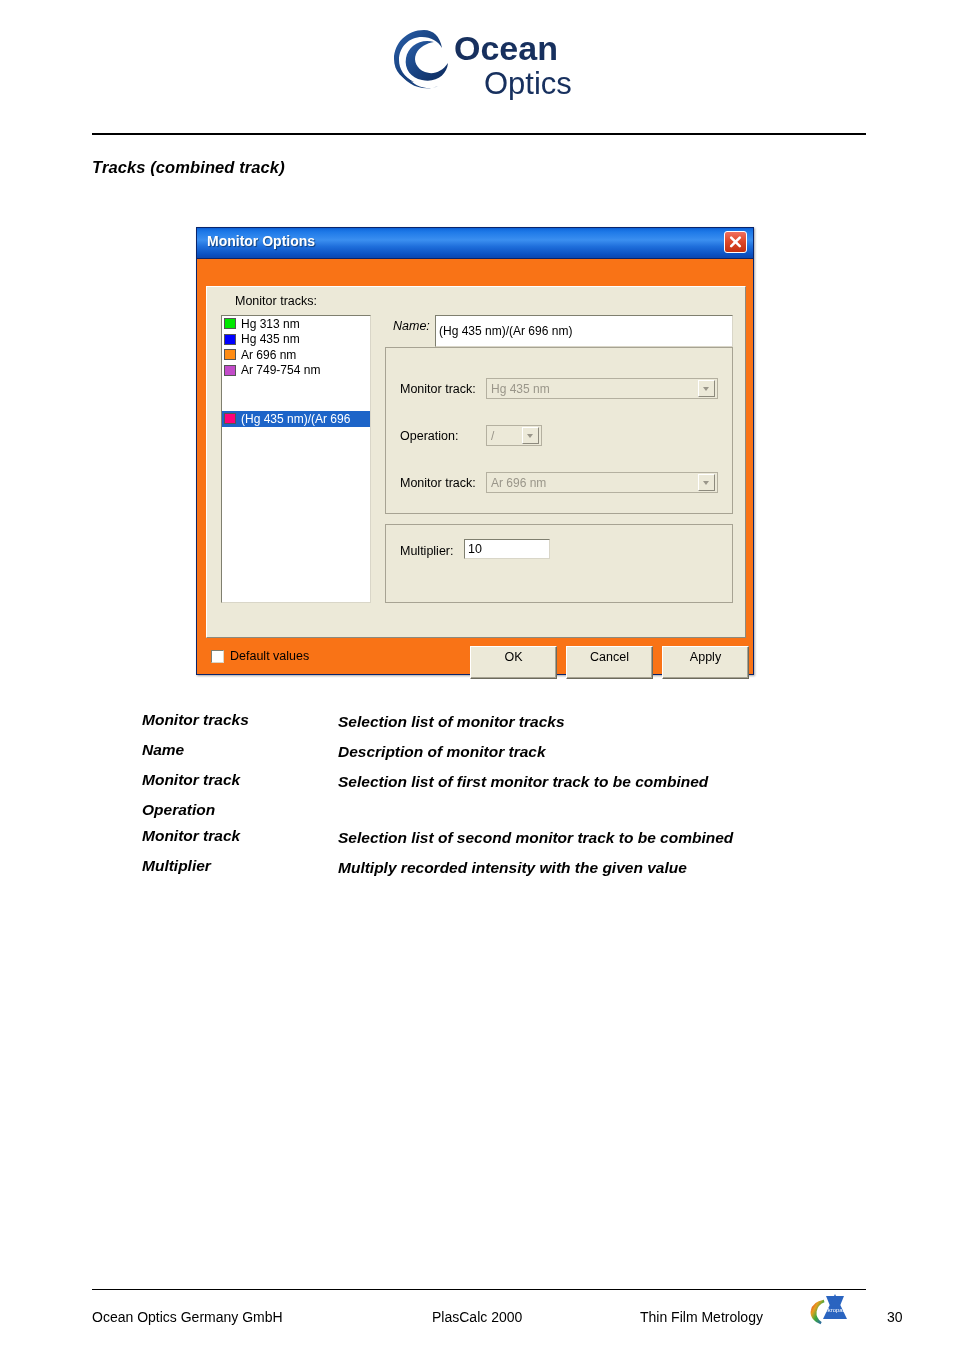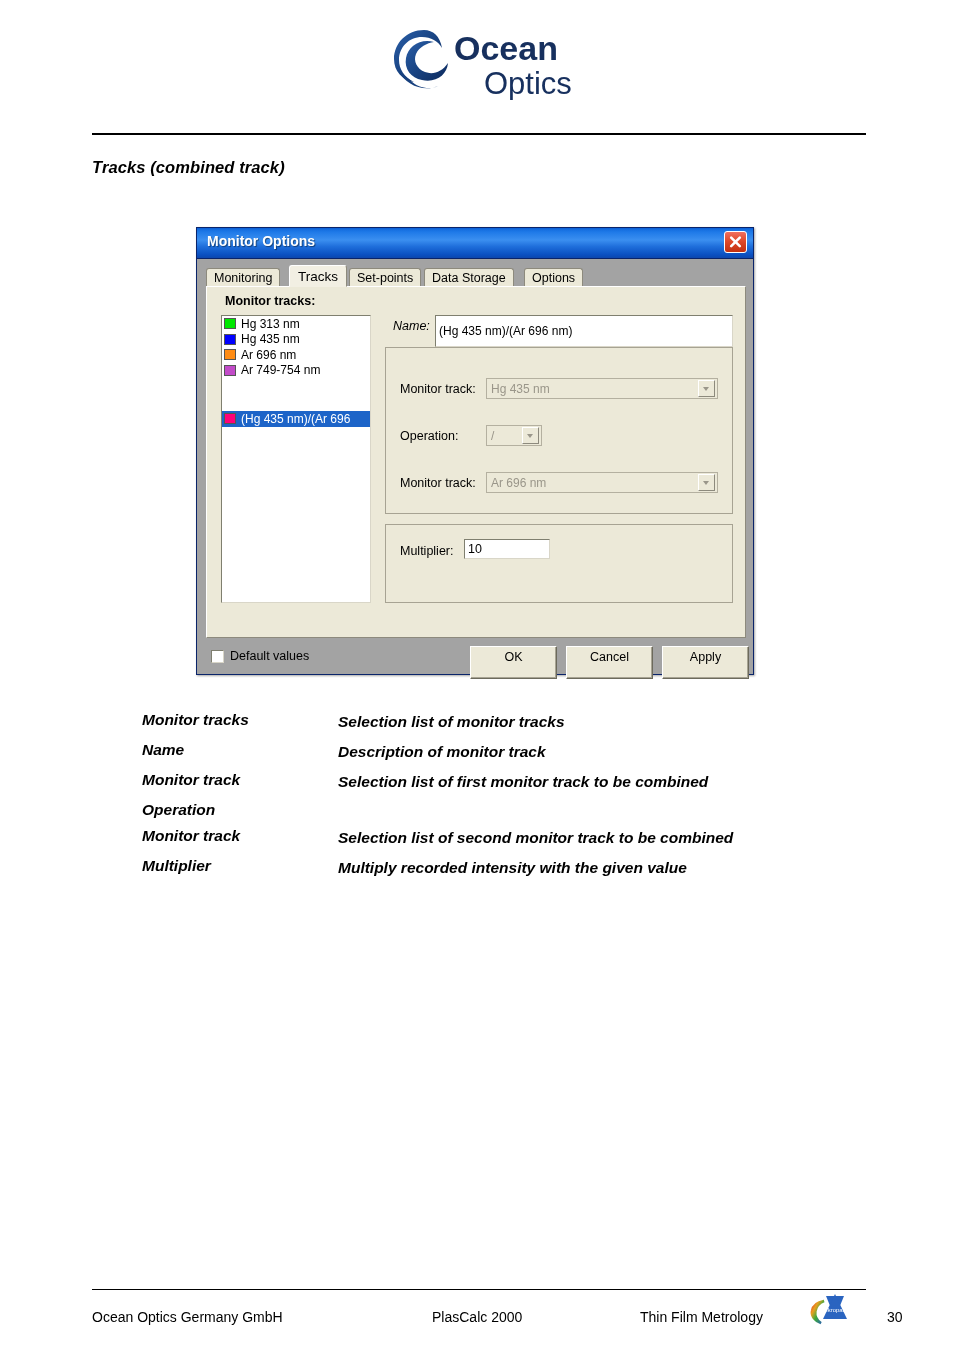--- a/index.html
+++ b/index.html
@@ -48,21 +48,21 @@
     letter-spacing: 0.1px;
   }
 
   
   #dialog {
     position: absolute;
     left: 196px;
     top: 227px;
     width: 558px;
     height: 448px;
-    background: #a3a3a3;
+    background: #f97316;
     border: 1px solid #0a246a;
     box-sizing: border-box;
     box-shadow: 1px 1px 2px rgba(0,0,0,0.35);
   }
   #titlebar {
     position: relative;
     height: 30px;
     background: linear-gradient(to bottom,
         #0a5cd6 0%, #166fe0 6%, #1f7ae8 14%,
         #3b8ff0 40%, #1e6edb 62%, #0a4fc0 90%, #0d47ad 100%);
@@ -140,24 +140,23 @@
     height: 352px;
     background: #ece9d8;
     border: 1px solid #ffffff;
     border-right-color: #8d8a7d;
     border-bottom-color: #8d8a7d;
     box-sizing: border-box;
   }
 
   #monitor-tracks-label {
     position: absolute;
-    left: 18px;
+    left: 28px;
     top: 7px;
     font-size: 12.5px;
-    font-weight: bold;
   }
 
   
   #tracks-listbox {
     position: absolute;
     left: 14px;
     top: 28px;
     width: 150px;
     height: 288px;
     background: #ffffff;
@@ -441,27 +440,20 @@
     <div id="titlebar-inner">
       <div id="dialog-title">Monitor Options</div>
       <div id="close-button">
         <svg width="15" height="14" viewBox="0 0 15 14">
           <path d="M3.2 2.6 L11.8 11.2 M11.8 2.6 L3.2 11.2" stroke="#ffffff" stroke-width="2.6" stroke-linecap="round"></path>
         </svg>
       </div>
     </div>
   </div>
 
-  <div id="tabstrip">
-    <div class="tab" style="left:0px;">Monitoring</div>
-    <div class="tab active" style="left:83px;">Tracks</div>
-    <div class="tab" style="left:143px;">Set-points</div>
-    <div class="tab" style="left:218px;">Data Storage</div>
-    <div class="tab" style="left:318px;">Options</div>
-  </div>
 
   <div id="tab-panel">
 
     <div id="monitor-tracks-label">Monitor tracks:</div>
 
     <div id="tracks-listbox">
       <div class="track-item">
         <span class="swatch" style="background:#00E800"></span>
         <span>Hg 313 nm</span>
       </div>

